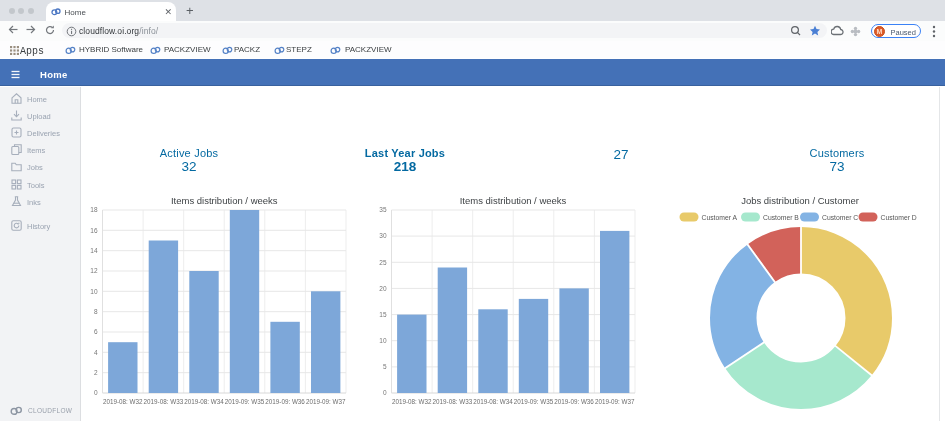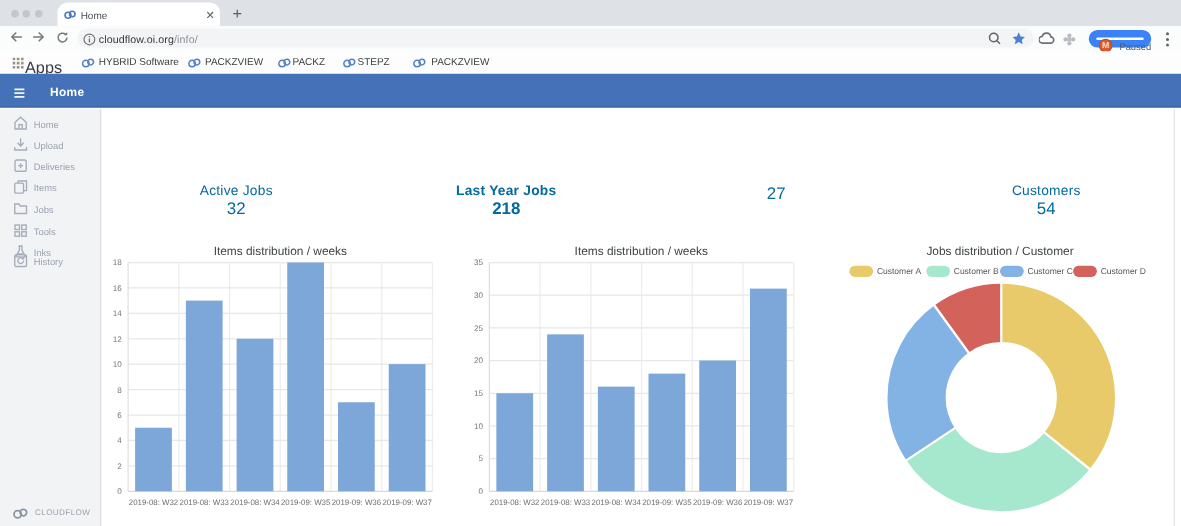--- a/index.html
+++ b/index.html
@@ -103,21 +103,21 @@
       </svg>
     <svg style="position:absolute;left:850px;top:4.5px" width="11" height="11" viewBox="0 0 11 11">
         <g fill="#b9bdc2">
           <circle cx="5.5" cy="2.4" r="1.7"></circle>
           <circle cx="5.5" cy="8.6" r="1.7"></circle>
           <circle cx="2.4" cy="5.5" r="1.7"></circle>
           <circle cx="8.6" cy="5.5" r="1.7"></circle>
           <circle cx="5.5" cy="5.5" r="1.9"></circle>
         </g>
       </svg>
-    <div style="position:absolute;left:871px;top:2.5px;width:50px;height:14.5px;border:6px solid #3b82f6;border-radius:8px;background:#fff;">
+    <div style="position:absolute;left:871px;top:2.5px;width:50px;height:14.5px;border:1px solid #3b82f6;border-radius:8px;background:#fff;">
       <div style="position:absolute;left:1.5px;top:1px;width:11.5px;height:11.5px;border-radius:50%;background:#dd5b28;border:1px solid #c54e1e;"></div>
       <div style="position:absolute;left:4.5px;top:3px;font-size:7px;color:#ffd9c4;font-weight:bold;">M</div>
       <div style="position:absolute;left:18.5px;top:3.2px;font-size:7.5px;color:#4a5a6e;">Paused</div>
     </div>
     <svg style="position:absolute;left:931px;top:4px" width="6" height="13" viewBox="0 0 6 13">
         <g fill="#5f6368">
           <circle cx="3" cy="2" r="1.2"></circle>
           <circle cx="3" cy="6.5" r="1.2"></circle>
           <circle cx="3" cy="11" r="1.2"></circle>
         </g>
@@ -131,21 +131,21 @@
           <rect x="3.8" y="0" width="2.4" height="2.4"></rect>
           <rect x="7.6" y="0" width="2.4" height="2.4"></rect>
           <rect x="0" y="3.8" width="2.4" height="2.4"></rect>
           <rect x="3.8" y="3.8" width="2.4" height="2.4"></rect>
           <rect x="7.6" y="3.8" width="2.4" height="2.4"></rect>
           <rect x="0" y="7.6" width="2.4" height="2.4"></rect>
           <rect x="3.8" y="7.6" width="2.4" height="2.4"></rect>
           <rect x="7.6" y="7.6" width="2.4" height="2.4"></rect>
         </g>
       </svg>
-    <div class="bm" style="left:20px;font-size:13px;top:4.5px;">Apps</div>
+    <div class="bm" style="left:20px;font-size:10px;top:4.5px;font-family:Liberation Mono, monospace;">Apps</div>
     <svg class="bmfav" style="left:65px" width="11" height="10" viewBox="0 0 11 10">
         <g fill="none" stroke="#5381c6" stroke-width="1.2">
           <circle cx="3.7" cy="5.8" r="2.6"></circle>
           <circle cx="7.5" cy="4.6" r="2.3"></circle>
         </g>
       </svg>
     <div class="bm" style="left:79px;">HYBRID Software</div>
     <svg class="bmfav" style="left:150px" width="11" height="10" viewBox="0 0 11 10">
         <g fill="none" stroke="#5381c6" stroke-width="1.2">
           <circle cx="3.7" cy="5.8" r="2.6"></circle>
@@ -231,21 +231,21 @@
         </svg>
       <span>Tools</span>
     </div>
     <div class="sbitem" style="top:107.7px;">
       <svg width="13" height="13" viewBox="0 0 13 13" fill="none" stroke="#a6aebb" stroke-width="1.1">
           <path d="M4.8 1.8 L8.2 1.8 M5.5 1.8 L5.5 5 L2.5 10.5 L10.5 10.5 L7.5 5 L7.5 1.8"></path>
           <path d="M3.8 8.2 L9.2 8.2"></path>
         </svg>
       <span>Inks</span>
     </div>
-    <div class="sbitem" style="top:115px;text-align:center;">
+    <div class="sbitem" style="top:132px;text-align:center;">
       <svg width="13" height="13" viewBox="0 0 13 13" fill="none" stroke="#a6aebb" stroke-width="1.1">
           <rect x="1.8" y="1.8" width="9.4" height="9.4" rx="1.5"></rect>
           <path d="M8.8 6.5 a2.3 2.3 0 1 1 -0.7 -1.6"></path>
           <path d="M8.9 3.6 L8.9 5 L7.5 5" stroke-width="1"></path>
         </svg>
       <span>History</span>
     </div>
     <div class="sblogo">
       <svg style="position:absolute;left:2px;top:-2px" width="13" height="11" viewBox="0 0 13 11">
           <g fill="none" stroke="#8d96a3" stroke-width="1.4">
@@ -263,21 +263,21 @@
     </div>
   <div class="stat" style="left:305px;top:147px;font-weight:bold;">
       <div class="t">Last Year Jobs</div>
       <div class="v">218</div>
     </div>
   <div class="stat" style="left:521px;top:147px;">
       <div class="v">27</div>
     </div>
   <div class="stat" style="left:737px;top:147px;">
       <div class="t">Customers</div>
-      <div class="v">54</div>
+      <div class="v">73</div>
     </div>
 
   <div class="abs" style="left:939px;top:87px;width:1px;height:334px;background:#e4e6e8;"></div>
 
   <div class="abs" id="chart1" style="left:86px;top:192px;"><svg width="272" height="222" viewBox="0 0 272 222" font-family="Liberation Sans, sans-serif">
         <text x="138.25" y="12" font-size="9.5" fill="#3f4346" text-anchor="middle">Items distribution / weeks</text>
         <line x1="57.1" y1="18.0" x2="57.1" y2="201.0" stroke="#ededed" stroke-width="1"></line>
         <line x1="97.7" y1="18.0" x2="97.7" y2="201.0" stroke="#ededed" stroke-width="1"></line>
         <line x1="138.2" y1="18.0" x2="138.2" y2="201.0" stroke="#ededed" stroke-width="1"></line>
         <line x1="178.8" y1="18.0" x2="178.8" y2="201.0" stroke="#ededed" stroke-width="1"></line>

